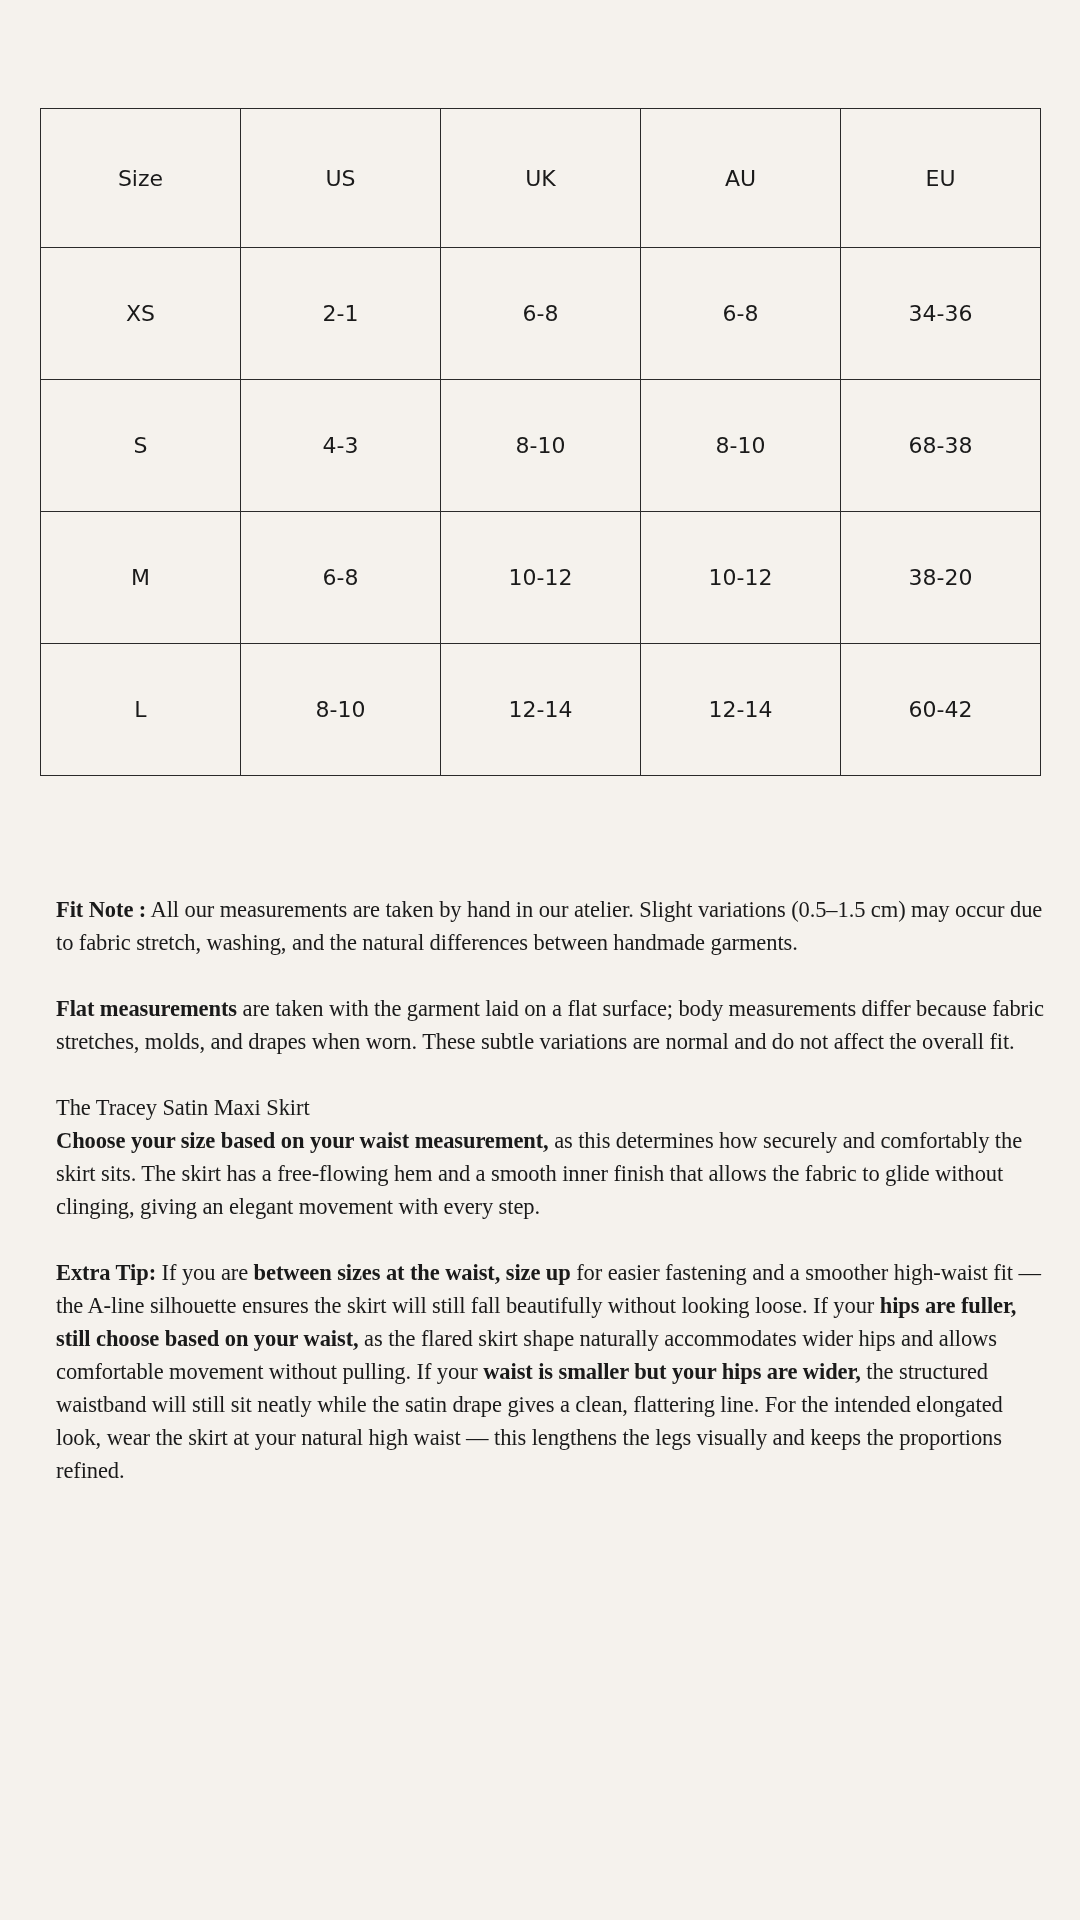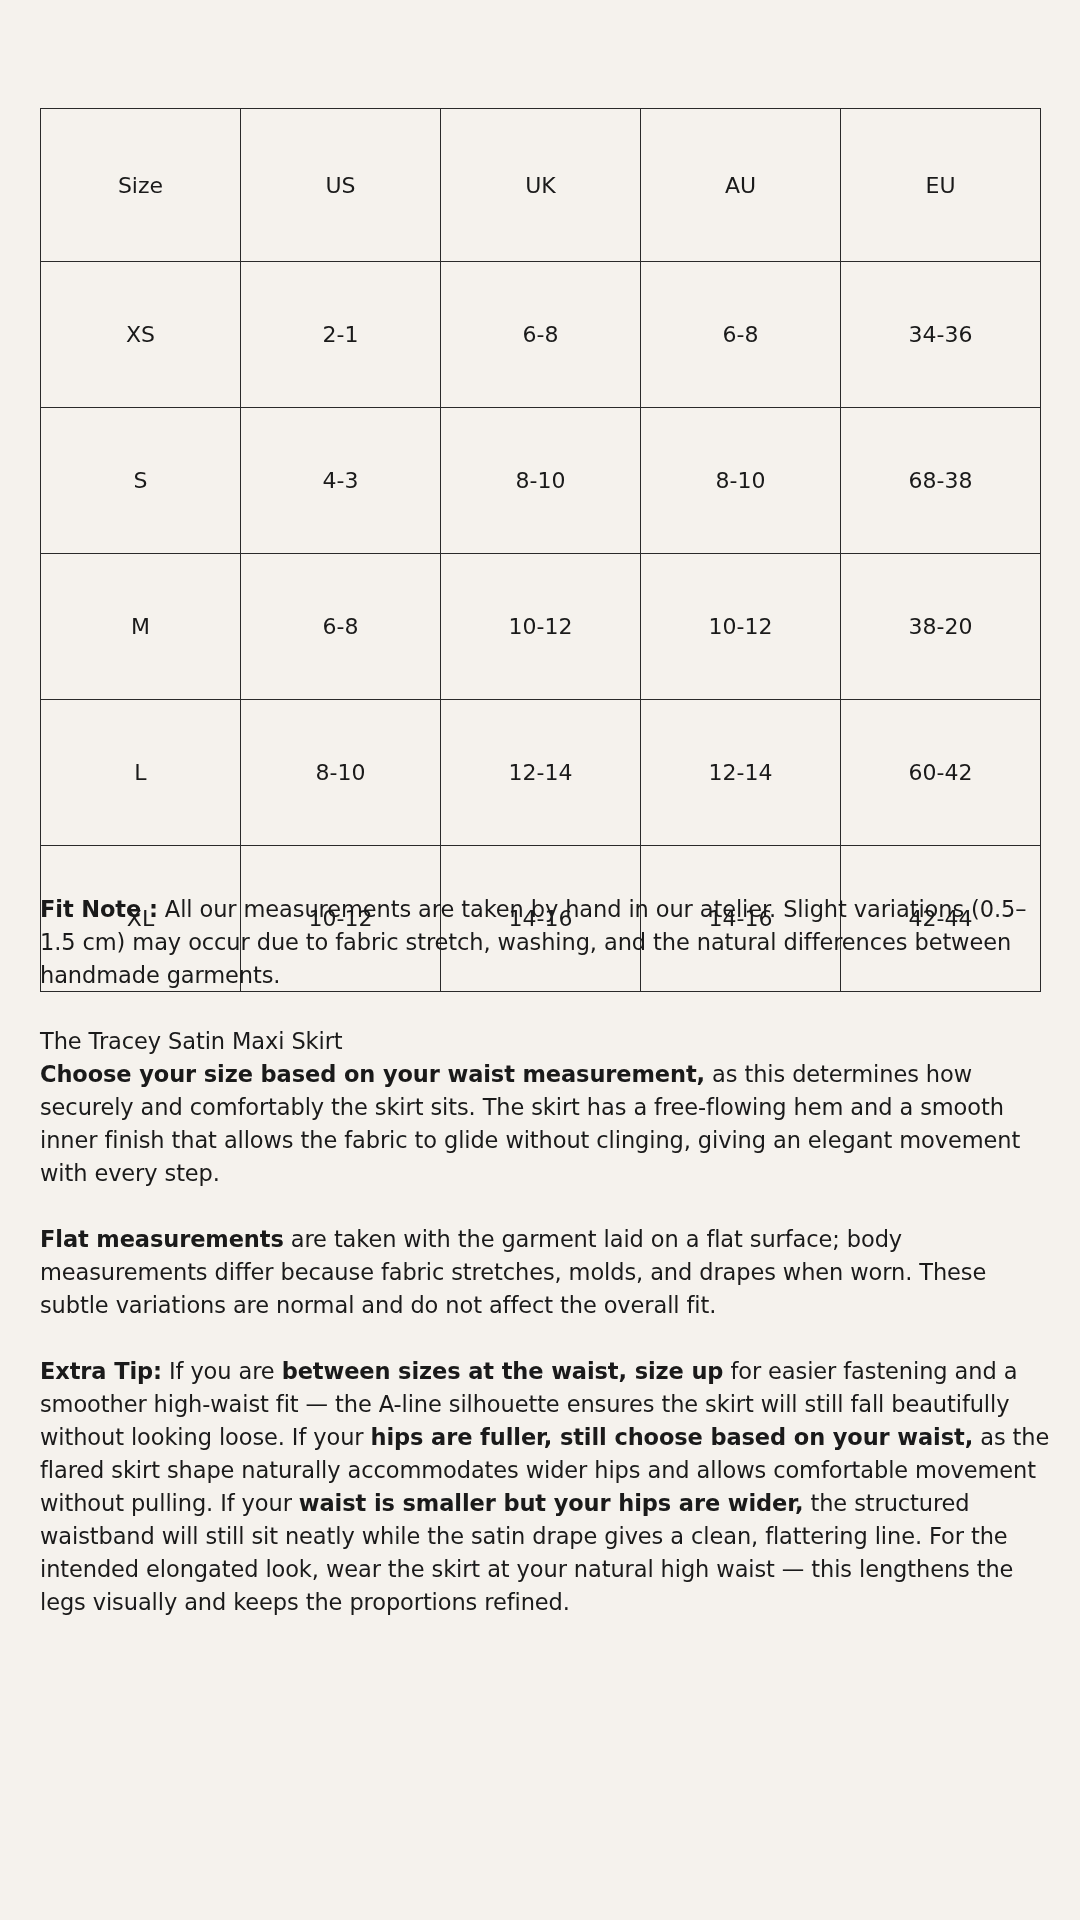--- a/index.html
+++ b/index.html
@@ -21,37 +21,38 @@
       top: 108px;
       width: 1001px;
       border-collapse: collapse;
       table-layout: fixed;
     }
     .size-table td {
       border: 1.5px solid #2a2a2a;
       text-align: center;
       vertical-align: middle;
       font-size: 22px;
-      padding: 12px;
+      padding: 5px;
       height: 121px;
     }
     .size-table tr.header-row td {
       height: 128px;
     }
     .notes {
       position: absolute;
       left: 40px;
       top: 893px;
       width: 1010px;
       font-size: 22.5px;
       line-height: 33px;
       letter-spacing: -0.1px;
     }
     .notes p {
-      margin: 0 0 33px 0;
+      margin: 0 0 33px 16px;
+      font-family: Liberation Serif, serif;
     }
     .notes b {
       font-weight: bold;
     }
     .notes .title-line {
       display: block;
     }
     .notes .italic {
       font-style: italic;
     }
@@ -89,32 +90,25 @@
       <td>10-12</td>
       <td>38-20</td>
     </tr>
     <tr>
       <td>L</td>
       <td>8-10</td>
       <td>12-14</td>
       <td>12-14</td>
       <td>60-42</td>
     </tr>
-    <tr>
-      <td>XL</td>
-      <td>10-12</td>
-      <td>14-16</td>
-      <td>14-16</td>
-      <td>42-44</td>
-    </tr>
   </tbody>
 </table>
 
 <div class="notes">
   <p><b>Fit Note :</b><span> All our measurements are taken by hand in our atelier. Slight variations (0.5–1.5 cm) may occur due to fabric stretch, washing, and the natural differences between handmade garments.</span></p>
 
+  <p><b>Flat measurements</b><span> are taken with the garment laid on a flat surface; body measurements differ because fabric stretches, molds, and drapes when worn. These subtle variations are normal and do not affect the overall fit.</span></p>
+
   <p><span class="title-line">The Tracey Satin Maxi Skirt</span><b>Choose your size based on your waist measurement,</b><span> as this determines how securely and comfortably the skirt sits. The skirt has a free-flowing hem and a smooth inner finish that allows the fabric to glide without clinging, giving an elegant movement with every step.</span></p>
-
-  <p><b>Flat measurements</b><span> are taken with the garment laid on a flat surface; body measurements differ because fabric stretches, molds, and drapes when worn. These subtle variations are normal and do not affect the overall fit.</span></p>
 
   <p><b>Extra Tip:</b><span> If you are </span><b>between sizes at the waist, size up</b><span> for easier fastening and a smoother high-waist fit — the A-line silhouette ensures the skirt will still fall beautifully without looking loose. If your </span><b>hips are fuller, still choose based on your waist,</b><span> as the flared skirt shape naturally accommodates wider hips and allows comfortable movement without pulling. If your </span><b>waist is smaller but your hips are wider,</b><span> the structured waistband will still sit neatly while the satin drape gives a clean, flattering line. For the intended elongated look, wear the skirt at your natural high waist — this lengthens the legs visually and keeps the proportions refined.</span></p>
 
 </div>
 
 </body></html>

